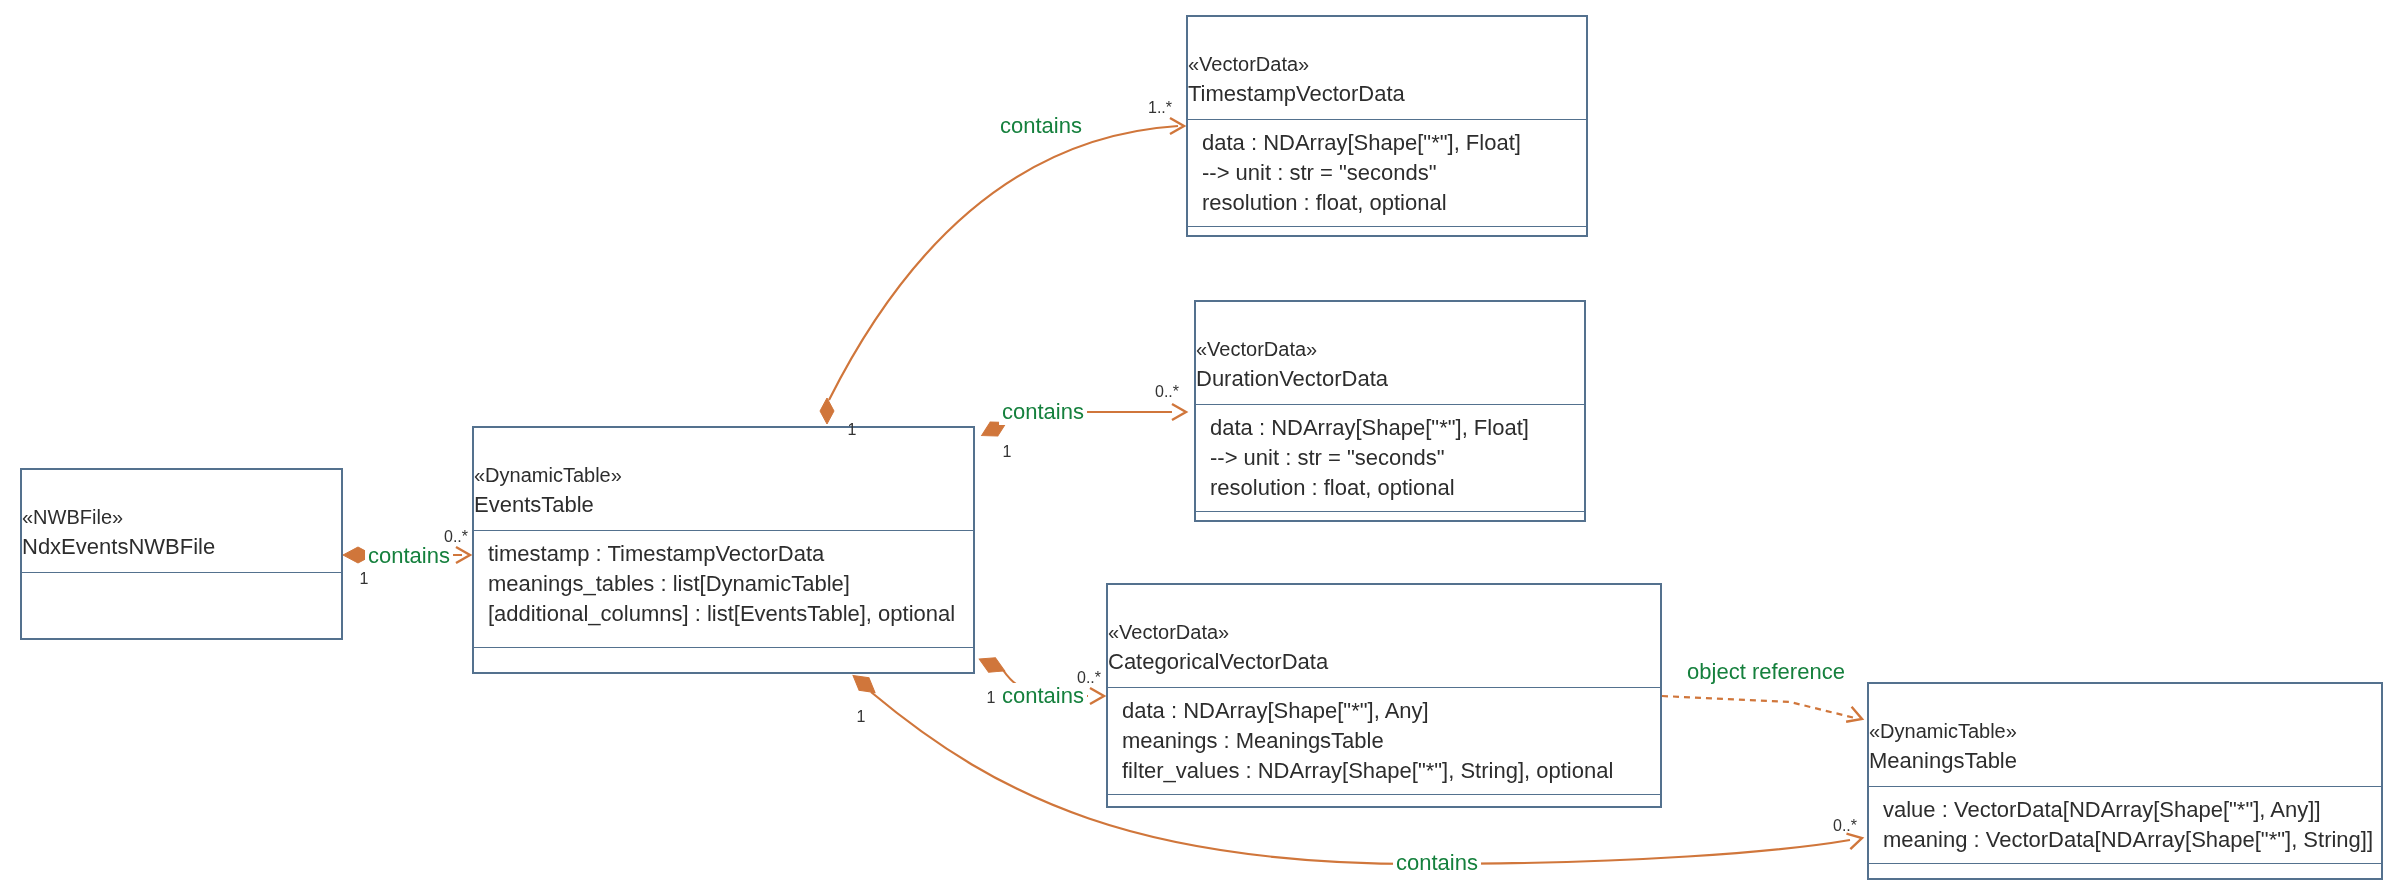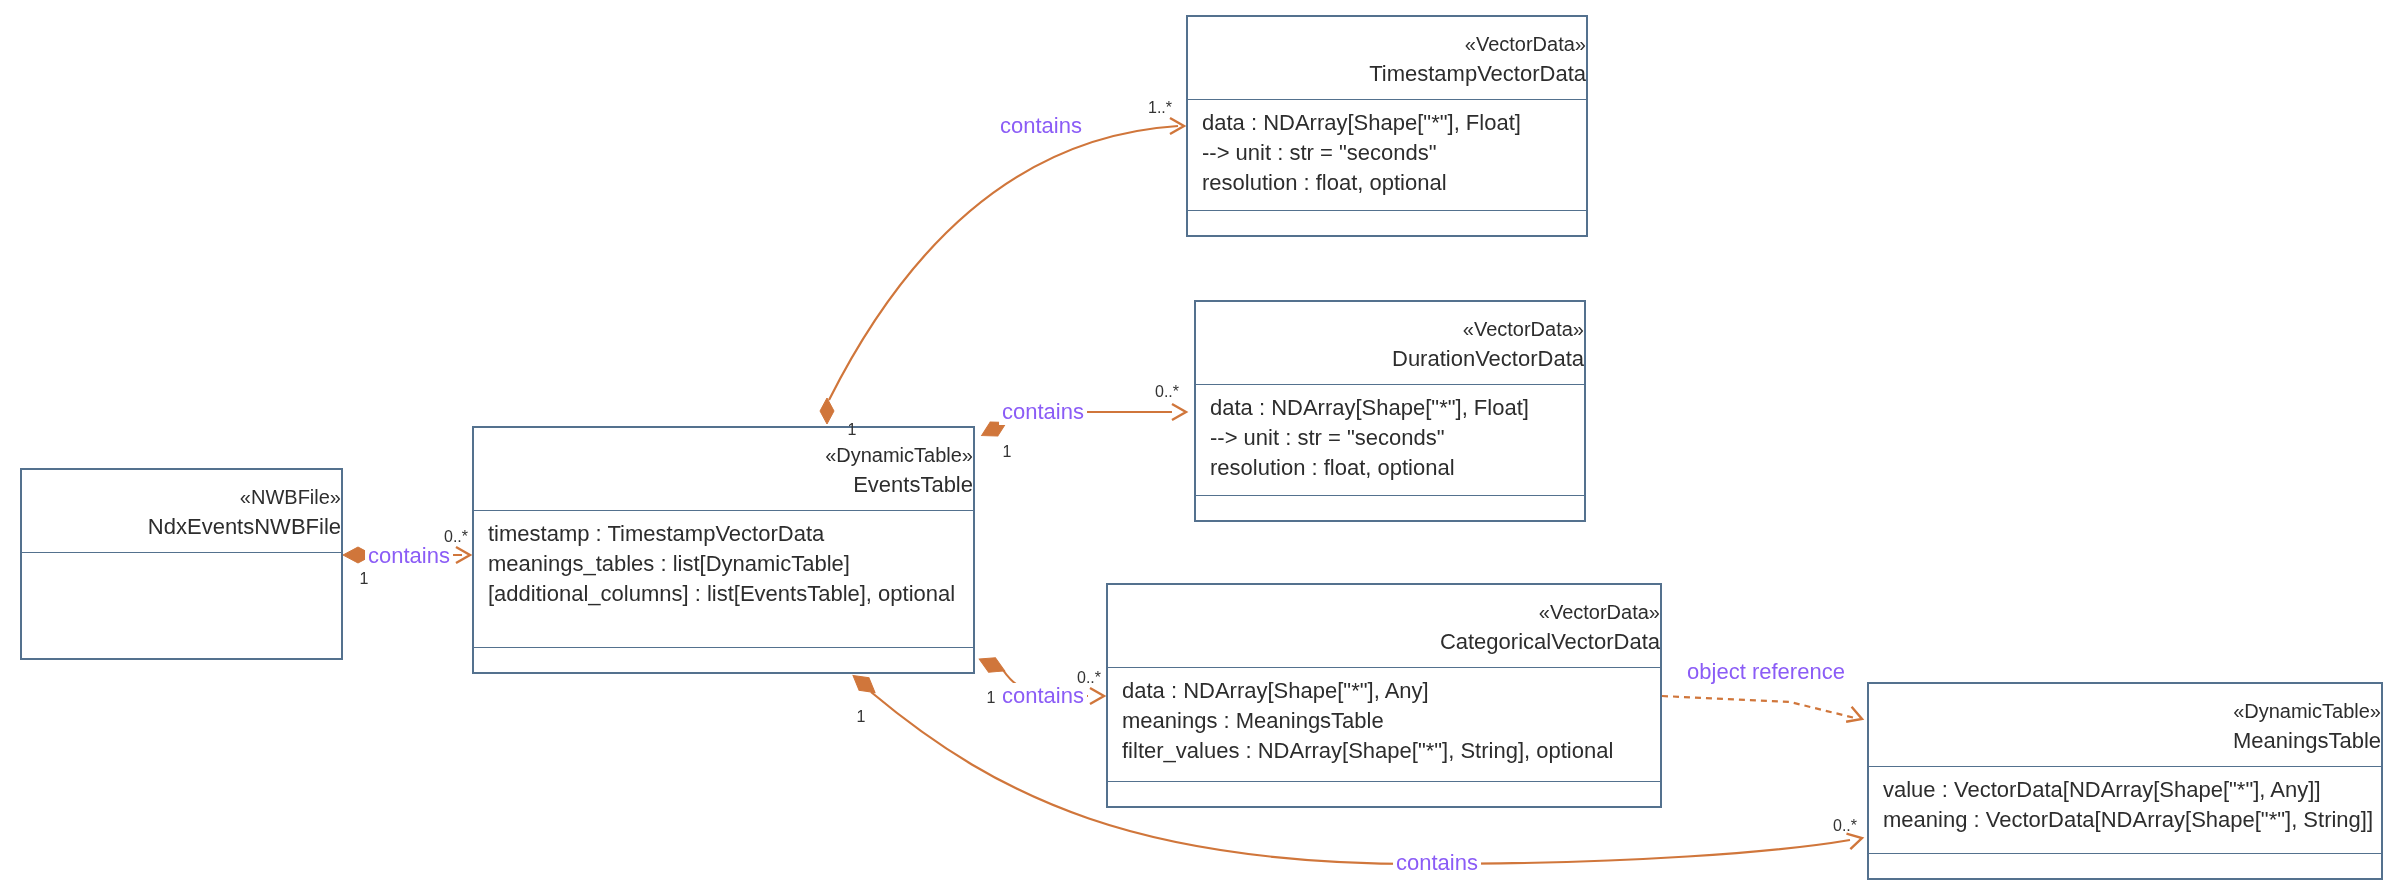--- a/index.html
+++ b/index.html
@@ -9,27 +9,27 @@
   }
   svg.wires{position:absolute;left:0;top:0;width:2400px;height:892px;}
   .rel-line{fill:none;stroke:#d0763b;stroke-width:2.2px;}
   .rel-dashed{fill:none;stroke:#d0763b;stroke-width:2.2px;stroke-dasharray:6 5;}
   .diamond{fill:#d0763b;stroke:#d0763b;stroke-width:1px;}
   .arrowhead{fill:none;stroke:#d0763b;stroke-width:2.4px;stroke-linejoin:miter;}
   .uml-class{
     position:absolute;background:#ffffff;border:2px solid #54718e;box-sizing:border-box;
     display:flex;flex-direction:column;
   }
-  .hdr{height:82px;box-sizing:border-box;padding-top:14px;text-align:right;flex:none;}
+  .hdr{height:82px;box-sizing:border-box;padding-top:14px;text-align:left;flex:none;margin-top:20px;}
   .stereo{font-size:20px;line-height:26px;}
   .cname{font-size:22px;line-height:30px;font-weight:normal;margin-top:2px;}
   .attrs{flex:1;border-top:1.5px solid #54718e;padding:8px 14px;font-size:22px;line-height:30px;box-sizing:border-box;white-space:nowrap;}
   .footer-compartment{flex:none;height:24px;border-top:1.5px solid #54718e;}
   .rel-label{
-    position:absolute;transform:translate(-50%,-50%);font-size:22px;color:#8b5cf6;
+    position:absolute;transform:translate(-50%,-50%);font-size:22px;color:#15803d;
     background:#ffffff;padding:0 3px;white-space:nowrap;line-height:26px;
   }
   .rel-label.nobg{background:transparent;}
   .mult{position:absolute;transform:translate(-50%,-50%);font-size:16px;color:#333333;white-space:nowrap;}
 </style>
 </head>
 <body>
 
 <div class="canvas">
 
@@ -64,21 +64,21 @@
       <polygon class="diamond" points="850,684 864,676 878,684 864,692" transform="rotate(38 864 684)"></polygon>
       <polyline class="arrowhead" points="1848,830 1862,838 1848,846" transform="rotate(-14 1862 838)"></polyline>
     </g>
 
     <g>
       <path class="rel-dashed" d="M 1662 696 L 1790 702 L 1855 718"></path>
       <polyline class="arrowhead" points="1848,711 1862,719 1848,727" transform="rotate(20 1862 719)"></polyline>
     </g>
   </svg>
 
-  <div class="uml-class" style="left:20px;top:468px;width:323px;height:192px;">
+  <div class="uml-class" style="left:20px;top:468px;width:323px;height:172px;">
     <div class="hdr">
       <div class="stereo">«NWBFile»</div>
       <div class="cname">NdxEventsNWBFile</div>
     </div>
     <div class="footer-compartment"></div>
   </div>
 
   <div class="uml-class" style="left:472px;top:426px;width:503px;height:248px;">
     <div class="hdr">
       <div class="stereo">«DynamicTable»</div>

